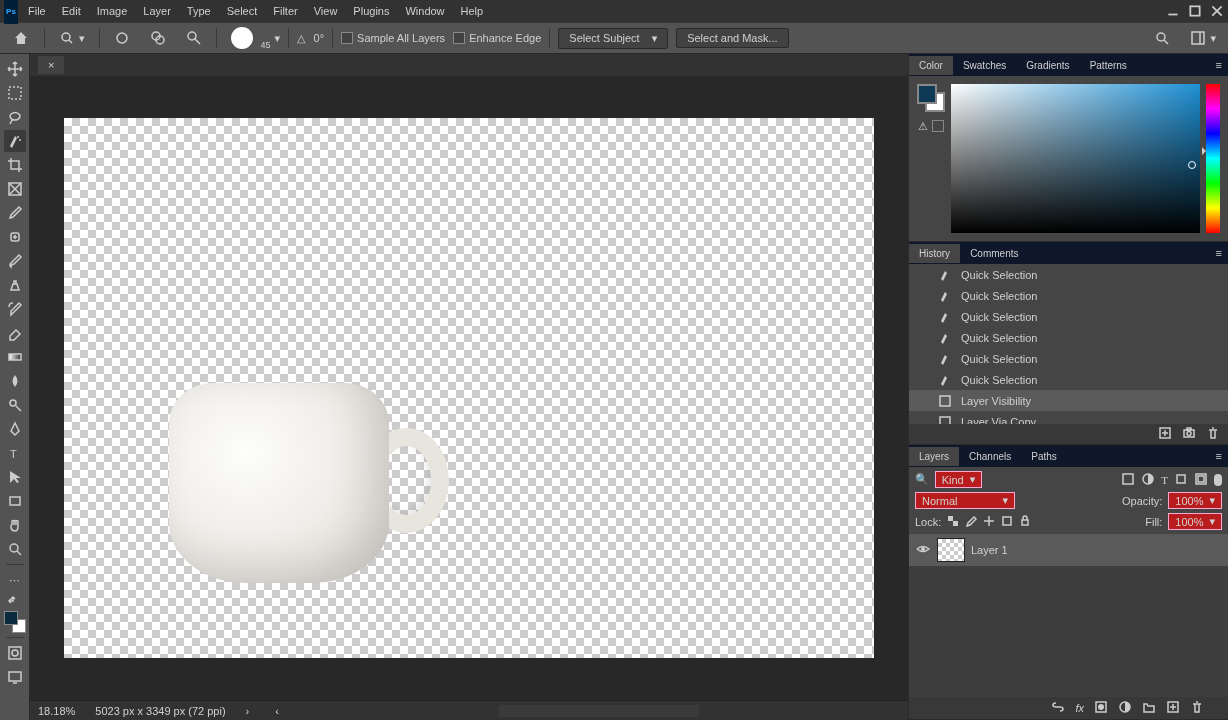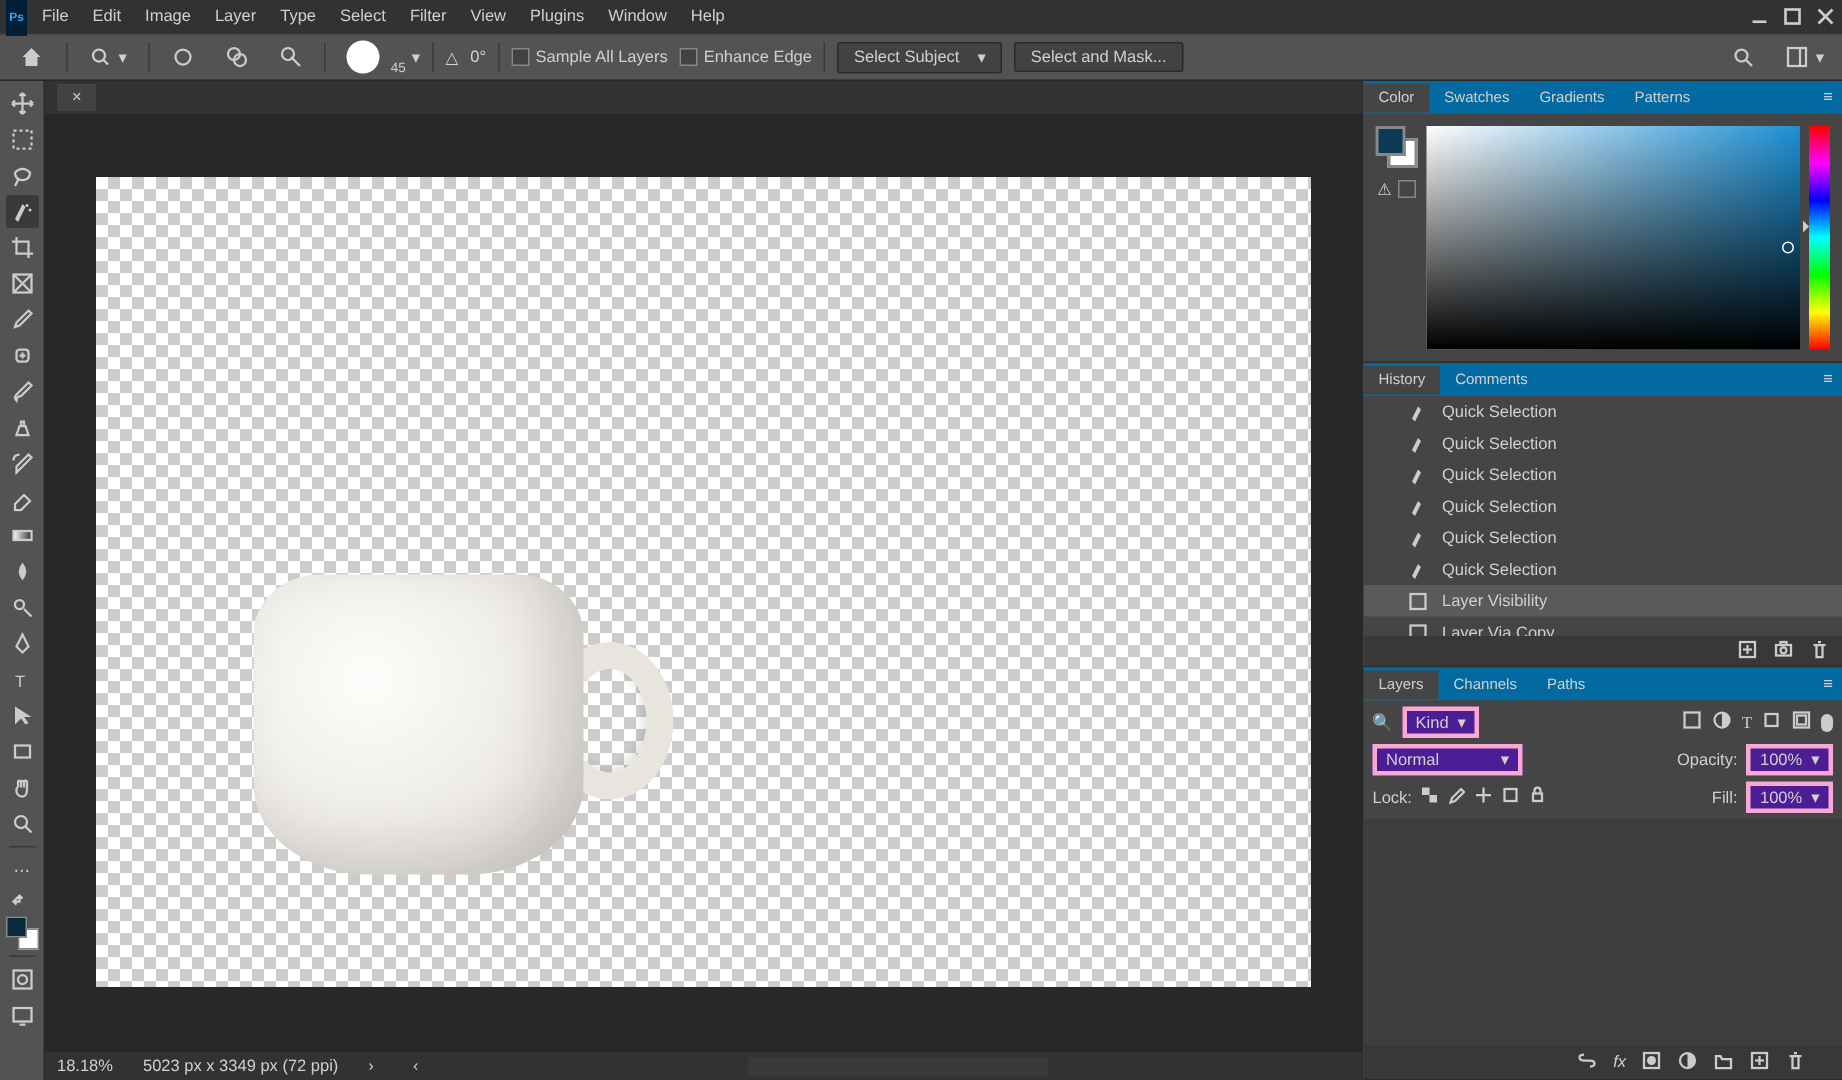--- a/index.html
+++ b/index.html
@@ -55,21 +55,21 @@
   border-left-color: transparent;
   border-radius: 50%;
   background: transparent;
   box-shadow: inset -3px -3px 6px rgba(0,0,0,0.1);
 }
 .status-bar { height: 20px; background: #323232; border-top: 1px solid #222; display: flex; align-items: center; padding: 0 8px; gap: 20px; font-size: 10px;}
 .status-bar .spacer { flex: 1; }
 .scroll-track { height: 12px; background: #3a3a3a; position: relative; width: 200px;}
 .right-panels { width: 320px; background: #535353; border-left: 1px solid #2a2a2a; display: flex; flex-direction: column; }
 .panel { background: #454545; border-bottom: 1px solid #2a2a2a; }
-.panel-tabs { display: flex; background: #0369a1; height: 22px; align-items: center; }
+.panel-tabs { display: flex; background: #0f172a; height: 22px; align-items: center; }
 .panel-tab { padding: 4px 10px; cursor: pointer; font-size: 10px;}
 .panel-tab.active { background: #454545; }
 .panel-menu { margin-left: auto; padding: 0 6px; cursor: pointer;}
 .color-panel-body { padding: 8px; display: flex; gap: 6px; height: 165px;}
 .color-swatches { display: flex; flex-direction: column; gap: 8px; align-items: center;}
 .fgbg-box { position: relative; width: 28px; height: 28px; }
 .fgbg-fg { position: absolute; width: 20px; height: 20px; background: #0e3a56; border: 2px solid #888; top: 0; left: 0; z-index: 2;}
 .fgbg-bg { position: absolute; width: 20px; height: 20px; background: #fff; border: 2px solid #888; bottom: 0; right: 0;}
 .color-field { flex: 1; position: relative; }
 .sat-val {
@@ -80,21 +80,21 @@
   position: relative;
 }
 .hue-strip { width: 14px; height: 100%; background: linear-gradient(to bottom,#ff0000,#ff00ff,#0000ff,#00ffff,#00ff00,#ffff00,#ff0000); position: relative;}
 .history-body { height: 160px; overflow-y: auto; background: #454545;}
 .history-row { display: flex; align-items: center; gap: 8px; padding: 2px 6px; height: 21px; cursor: pointer;}
 .history-row.active { background: #5a5a5a; }
 .history-icon { width: 16px; height: 16px; display: flex; align-items: center; justify-content: center; }
 .history-footer { height: 20px; background: #383838; display: flex; justify-content: flex-end; align-items: center; gap: 10px; padding-right: 8px;}
 .layers-opts { padding: 4px 6px; display: flex; flex-direction: column; gap: 4px; background: #454545;}
 .layers-row { display: flex; align-items: center; gap: 6px; font-size: 10px;}
-.filter-dd { background: #4c1d95; border: 3px solid #f9a8d4; padding: 1px 6px; display: flex; align-items: center; gap: 6px; cursor: pointer;}
+.filter-dd { background: #b91c1c; border: 1px solid #f9a8d4; padding: 1px 6px; display: flex; align-items: center; gap: 6px; cursor: pointer;}
 .layers-list { background: #3e3e3e; flex: 1; overflow-y: auto;}
 .layer-row { display: flex; align-items: center; gap: 6px; padding: 3px 6px; height: 32px; cursor: pointer;}
 .layer-row.active { background: #5a5a5a; }
 .vis-toggle { width: 16px; text-align: center; cursor: pointer; }
 .layer-thumb { width: 28px; height: 24px; background: #fff; border: 1px solid #222;
   background-image:
     linear-gradient(45deg, #ccc 25%, transparent 25%, transparent 75%, #ccc 75%),
     linear-gradient(45deg, #ccc 25%, transparent 25%, transparent 75%, #ccc 75%);
   background-size: 8px 8px;
   background-position: 0 0, 4px 4px;
@@ -582,20 +582,28 @@
               </svg></span>
           <span style="flex:1"></span>
           <span>Fill:</span>
           <div class="filter-dd">
               <span>100%</span>
               <span>▾</span>
             </div>
         </div>
       </div>
       <div class="layers-list" id="layers-list">
+          <div class="layer-row active">
+            <span class="vis-toggle"><svg width="14" height="14" viewBox="0 0 14 14">
+                <path d="M1 7 Q7 2 13 7 Q7 12 1 7"></path>
+                <circle cx="7" cy="7" r="2" fill="#ccc" stroke="none"></circle>
+              </svg></span>
+            <div class="layer-thumb"></div>
+            <span>Layer 1</span>
+          </div>
         </div>
       <div class="layers-footer">
         <span><svg width="14" height="14" viewBox="0 0 14 14">
               <path d="M5 7 Q2 7 2 5 Q2 3 5 3 M9 7 Q12 7 12 9 Q12 11 9 11 M5 7 L9 7"></path>
             </svg></span>
         <span style="font-style:italic;">fx</span>
         <span><svg width="14" height="14" viewBox="0 0 14 14">
               <rect x="2" y="2" width="10" height="10"></rect>
               <circle cx="7" cy="7" r="3" fill="#ccc" stroke="none"></circle>
             </svg></span>

